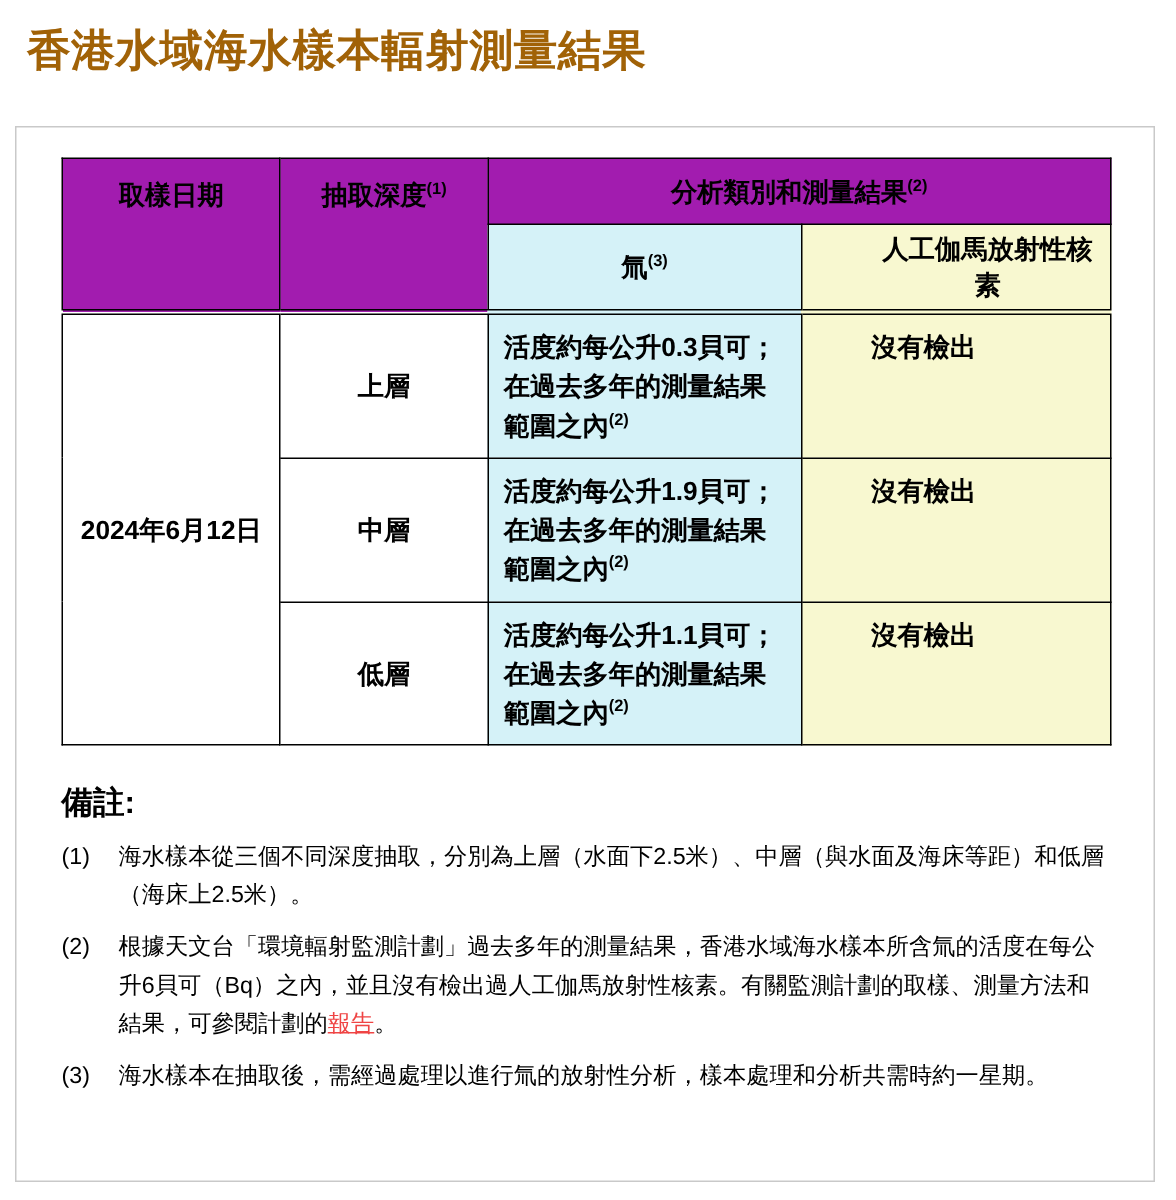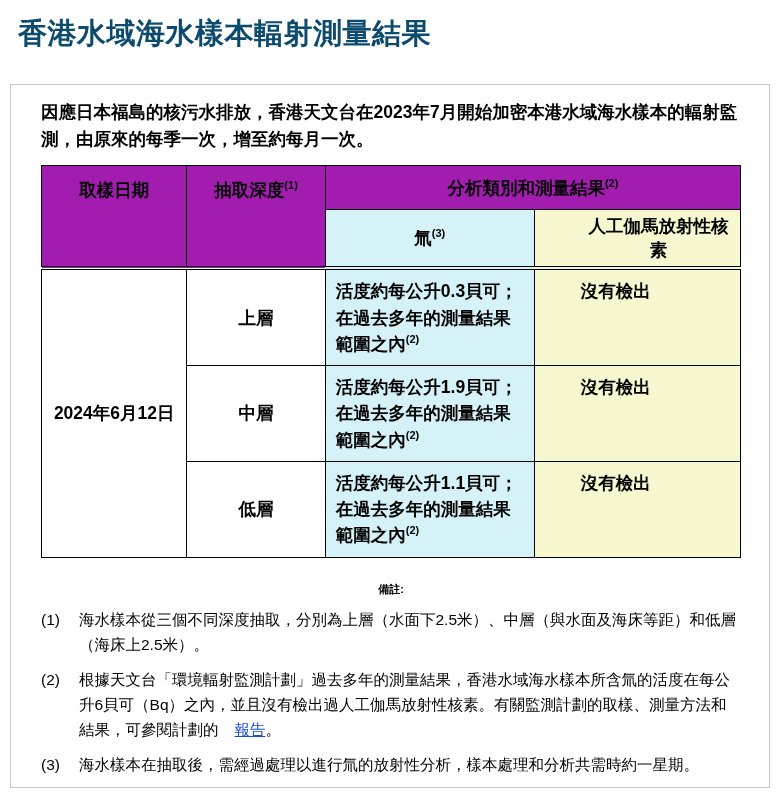--- a/index.html
+++ b/index.html
@@ -7,21 +7,21 @@
     margin: 0; padding: 0;
     width: 784px; height: 800px;
     background: #ffffff;
     font-family: "Liberation Sans", "DejaVu Sans", sans-serif;
     color: #000;
   }
   .page-title {
     margin: 14px 0 0 18px;
     font-size: 29px;
     font-weight: 700;
-    color: #0c4a6e;
+    color: #a16207;
     letter-spacing: 0.5px;
   }
   .content-box {
     margin: 30px 14px 0 10px;
     border: 1px solid #c9c9c9;
     padding: 8px 28px 14px 30px;
     height: 704px;
     background: #fff;
   }
   .intro-para {
@@ -67,48 +67,45 @@
     line-height: 1.5;
     margin-left: 18px;
   }
   td.date-cell  { text-align: center; vertical-align: middle; }
   td.depth-cell { text-align: center; vertical-align: middle; }
   .tritium-activity { display: block; }
   sup { font-size: 11px; line-height: 0; }
 
   .notes-heading {
     margin-top: 24px;
-    font-size: 11px;
+    font-size: 21px;
     font-weight: 700;
-    text-align: center;
   }
   .note {
     display: flex;
     margin-top: 10px;
     font-size: 15.5px;
     line-height: 1.62;
     font-weight: 400;
   }
   .note-num { flex: 0 0 38px; }
   .note-body { flex: 1; }
   .report-link {
-    color: #1d4ed8;
+    color: #ef4444;
     text-decoration: underline;
     cursor: pointer;
-    margin-left: 16px;
   }
 </style>
 </head>
 <body>
 
 <h1 class="page-title">香港水域海水樣本輻射測量結果</h1>
 
 <div class="content-box">
 
-  <p class="intro-para">因應日本福島的核污水排放，香港天文台在2023年7月開始加密本港水域海水樣本的輻射監測，由原來的每季一次，增至約每月一次。</p>
 
   <table class="measurement">
     <colgroup>
       <col style="width:20.8%">
       <col style="width:19.8%">
       <col style="width:29.9%">
       <col style="width:29.5%">
     </colgroup>
     <thead>
       <tr class="head-top">

